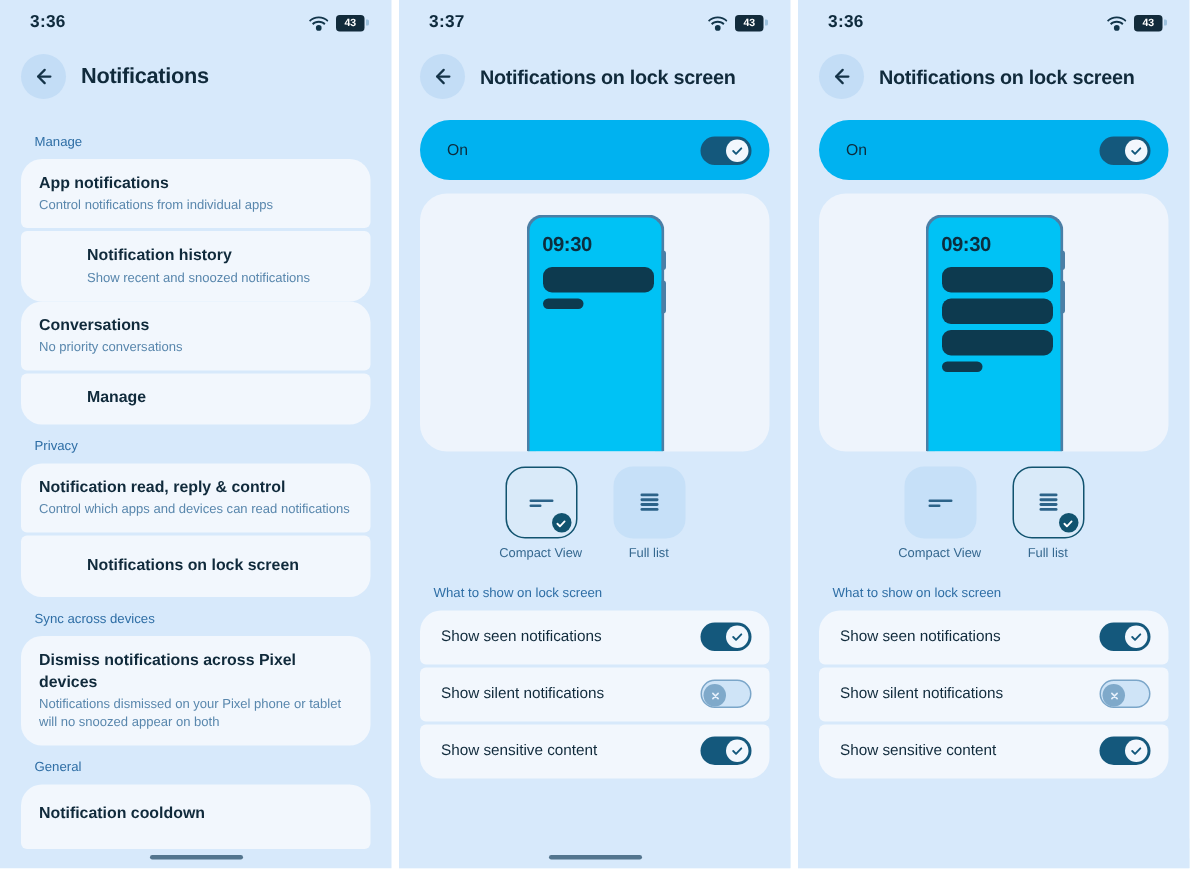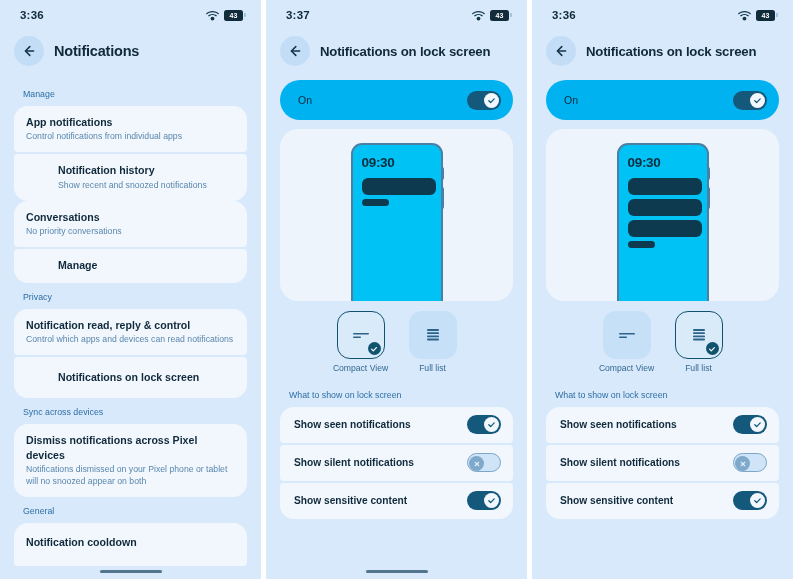--- a/index.html
+++ b/index.html
@@ -274,21 +274,21 @@
     display: flex;
     align-items: center;
     justify-content: space-between;
     padding: 0 12px 0 14px;
   }
   .row.first { border-radius: 14px 14px 4px 4px; }
   .row.mid   { border-radius: 4px; }
   .row.last  { border-radius: 4px 4px 14px 14px; }
   .row-label {
     font-size: 10.2px;
-    font-weight: bold;
+    font-weight: normal;
     color: #102a3b;
   }
 
   
   .gesture-bar {
     position: absolute;
     left: 0; right: 0; bottom: 6px;
     display: flex;
     justify-content: center;
   }

